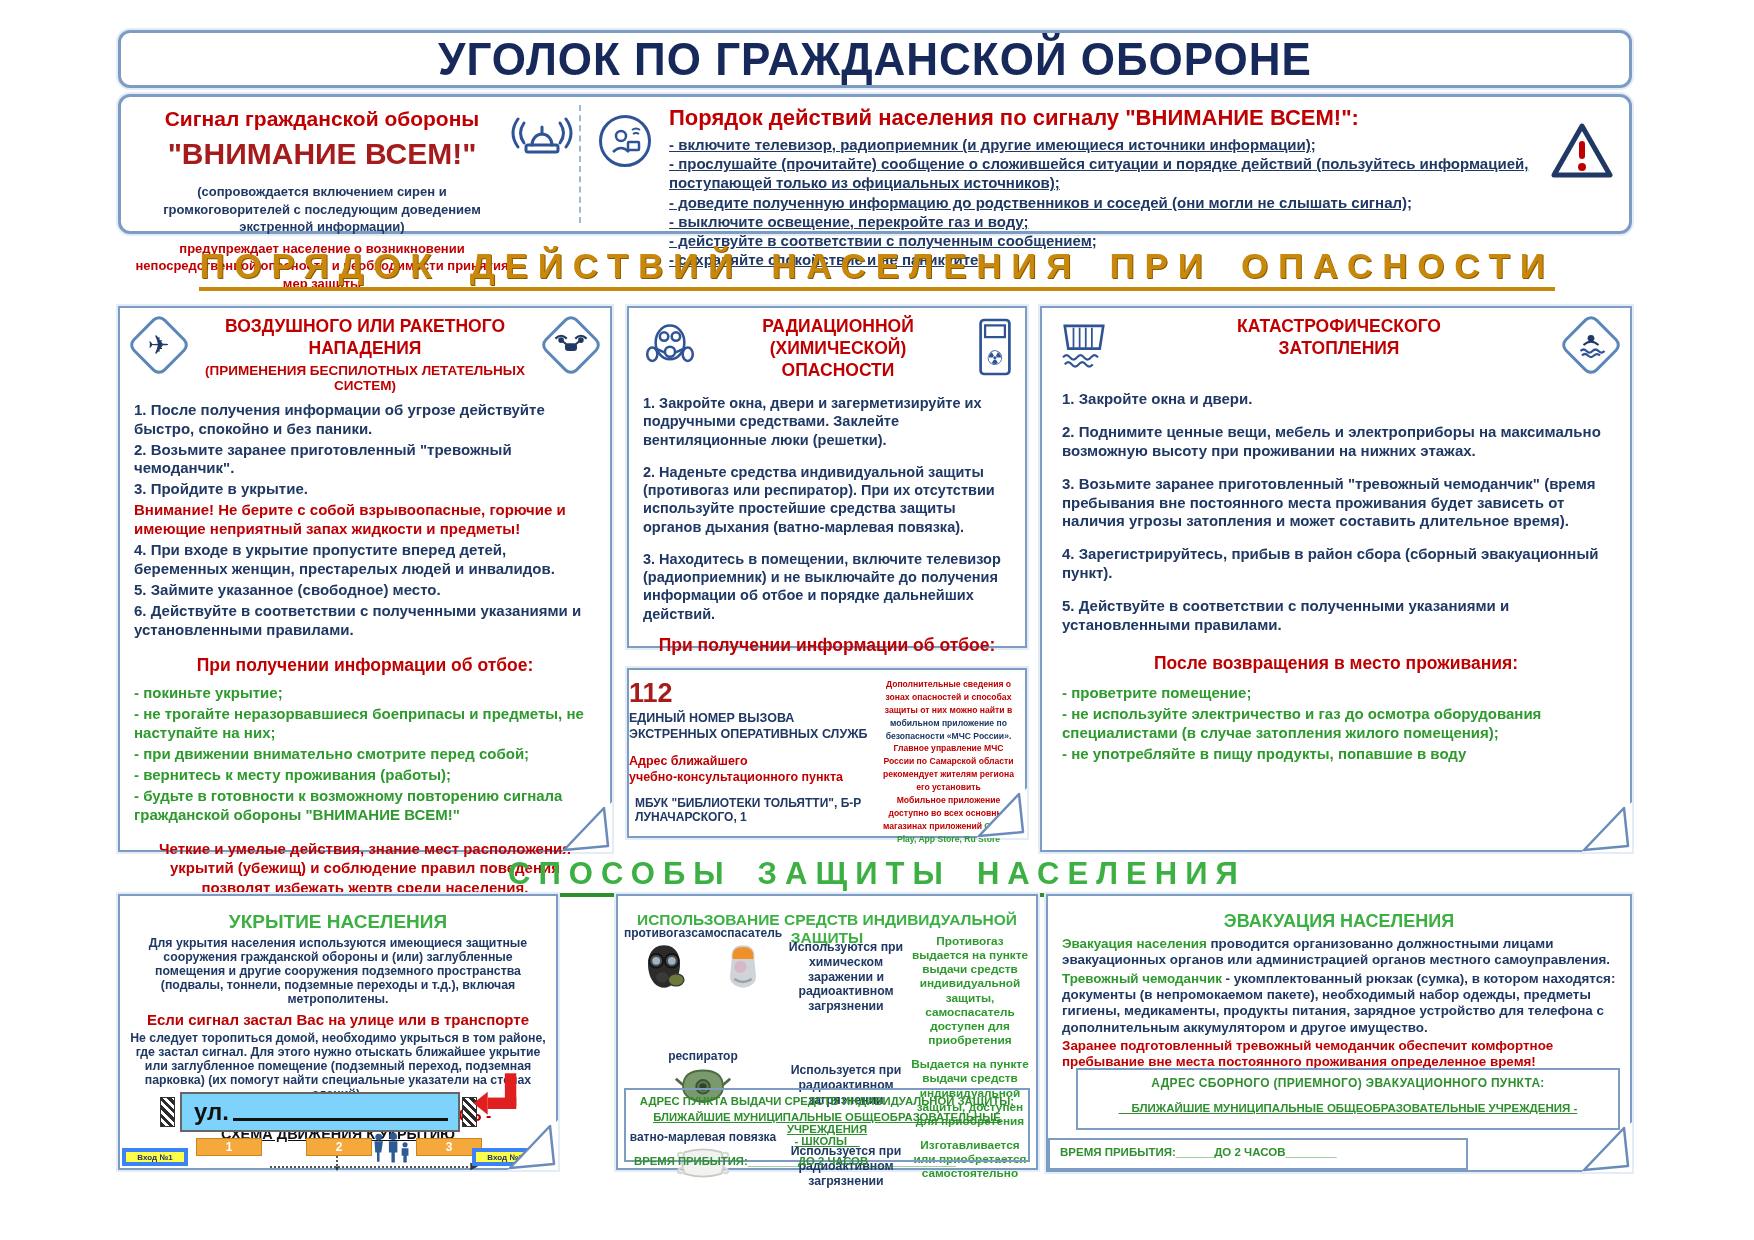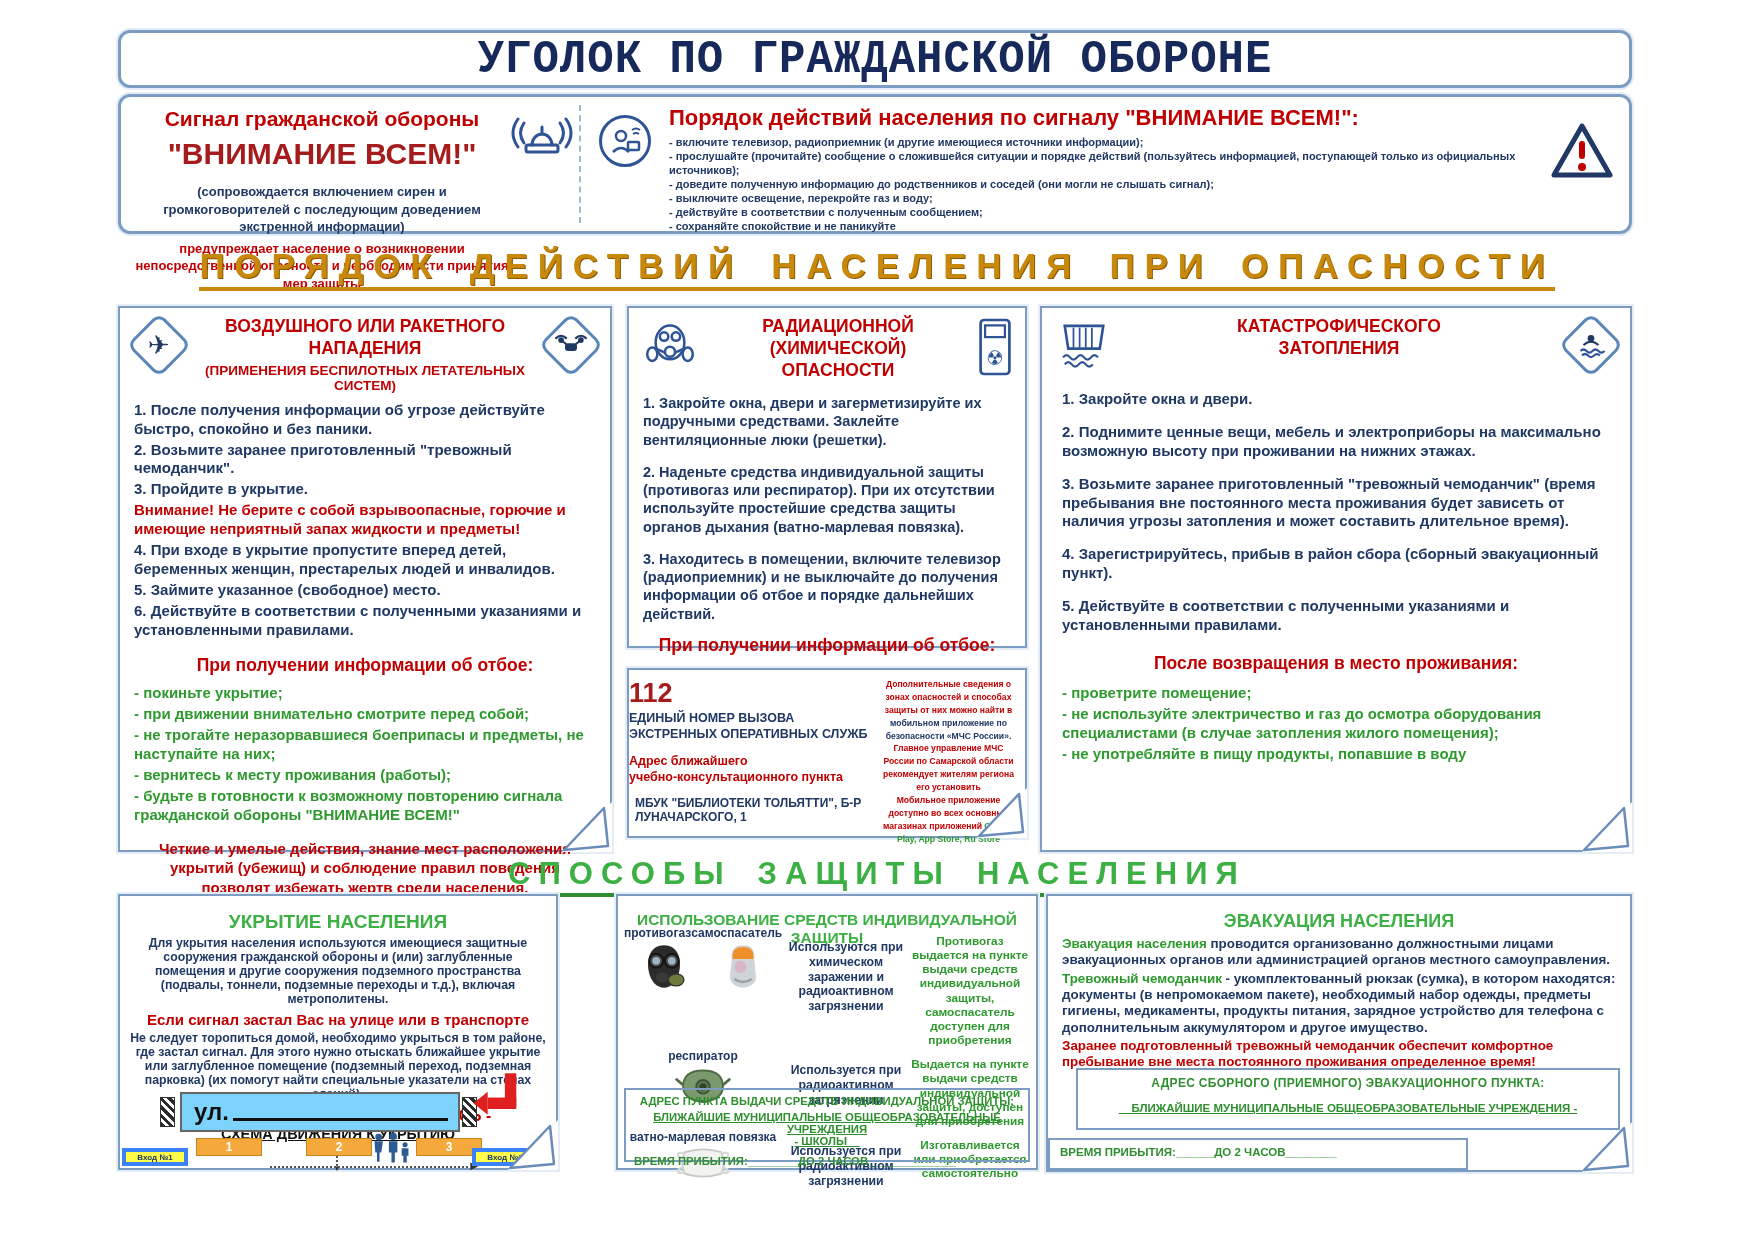--- a/index.html
+++ b/index.html
@@ -10,35 +10,35 @@
   .box { position:absolute; background:#fff; border:2px solid #7C9CC4; box-shadow:0 0 0 2px #E4ECF5; }
   .rounded { border-radius:12px; border-width:3px; }
 
   .navy  { color:#1F3864; }
   .red   { color:#C00000; }
   .dred  { color:#A61C1C; }
   .green { color:#2E9A2E; }
   .gtitle{ color:#3CB043; }
 
   
-  #header { left:118px; top:30px; width:1514px; height:58px; display:flex; align-items:center; justify-content:center;font-family:Liberation Mono, monospace; }
+  #header { left:118px; top:30px; width:1514px; height:58px; display:flex; align-items:center; justify-content:center; }
   #header h1 { font-size:44px; font-weight:800; color:#17295A; letter-spacing:1px; transform:scaleY(1.05); }
 
   
   #signal { left:118px; top:94px; width:1514px; height:140px; }
   .sig-left { position:absolute; left:0; top:0; width:458px; height:100%; padding:8px 70px 6px 14px; text-align:center; }
   .sig-heading { font-size:21px; margin-top:2px; }
   .sig-name { font-size:30px; margin-top:6px; }
   .sig-sub { font-size:13px; margin-top:12px; line-height:1.35; }
   .sig-warning { font-size:13px; margin-top:4px; line-height:1.35; }
   .sig-divider { position:absolute; left:458px; top:8px; bottom:8px; border-left:2px dashed #9FB8D4; }
   .sig-right { position:absolute; left:470px; top:6px; right:86px; padding-left:78px; }
   .proc-heading { font-size:22px; margin-top:2px; }
   .proc-list { margin-top:4px; }
-  .proc-list div { font-size:11px; line-height:1.28; color:#1F3864; }
+  .proc-list div { font-size:15px; line-height:1.28; color:#1F3864;text-decoration:underline; }
   #siren-wrap { position:absolute; right:6px; top:14px; }
   #broadcast-wrap { position:absolute; left:8px; top:12px; }
   #warn-tri-wrap { position:absolute; right:14px; top:24px; }
 
   
   .section-heading { position:absolute; left:0; width:100%; text-align:center; }
   #section1 { top:246px; }
   #section1 span { font-size:35px; font-weight:800; color:#C8880C; letter-spacing:0.28em; word-spacing:0.25em;
                    border-bottom:4px solid #C8880C; padding-bottom:2px; text-shadow:1px 1px 0 #8a5a00; }
   #section2 { top:856px; }
@@ -233,22 +233,22 @@
       <p>1. После получения информации об угрозе действуйте быстро, спокойно и без паники.</p>
       <p>2. Возьмите заранее приготовленный "тревожный чемоданчик".</p>
       <p>3. Пройдите в укрытие.</p>
       <p class="red">Внимание! Не берите с собой взрывоопасные, горючие и имеющие неприятный запах жидкости и предметы!</p>
       <p>4. При входе в укрытие пропустите вперед  детей, беременных женщин, престарелых людей и инвалидов.</p>
       <p>5. Займите указанное (свободное) место.</p>
       <p>6. Действуйте в соответствии с полученными указаниями и установленными правилами.</p>
       <div class="subhead red">При получении информации об отбое:</div>
       <div class="green-list" style="margin-top:8px">
         <p>- покиньте укрытие;</p>
+        <p>- не трогайте неразорвавшиеся боеприпасы и предметы, не наступайте на них;</p>
         <p>- при движении внимательно смотрите перед собой;</p>
-        <p>- не трогайте неразорвавшиеся боеприпасы и предметы, не наступайте на них;</p>
         <p>- вернитесь к месту проживания (работы);</p>
         <p>- будьте в готовности к возможному повторению сигнала гражданской обороны "ВНИМАНИЕ ВСЕМ!"</p>
       </div>
       <div class="conclusion">Четкие и умелые действия, знание мест расположения укрытий (убежищ) и соблюдение правил поведения позволят избежать жертв среди населения.</div>
     </div>
     <svg class="fold" viewBox="0 0 52 52">
       <polygon points="52,2 52,52 2,52" fill="#ffffff"></polygon>
       <path d="M4,50 L44,8 L48,46 Z" fill="#ffffff" stroke="#6B8CBA" stroke-width="2.5" stroke-linejoin="round"></path>
     </svg>
   </div>

